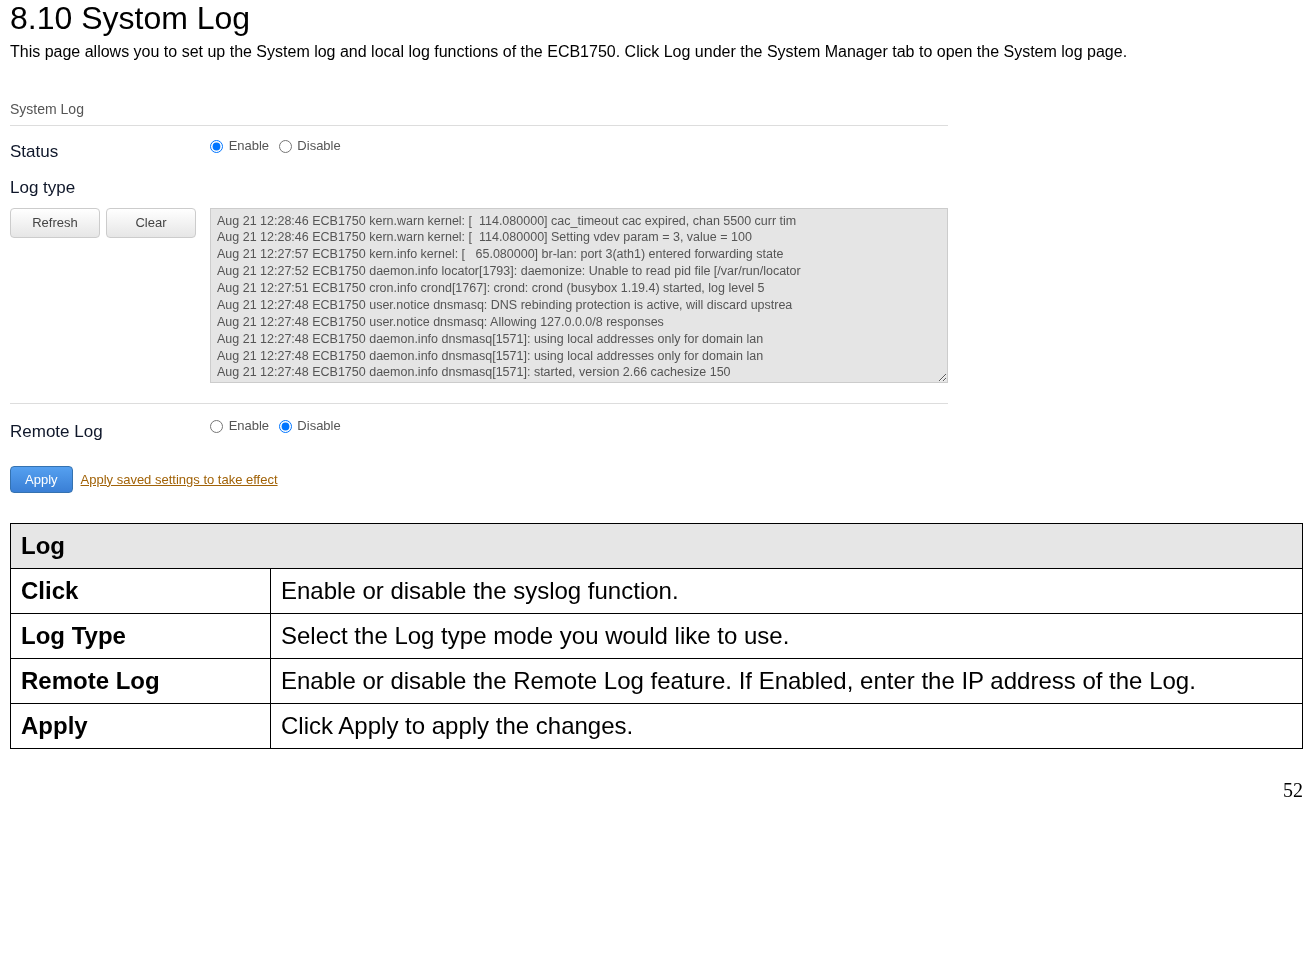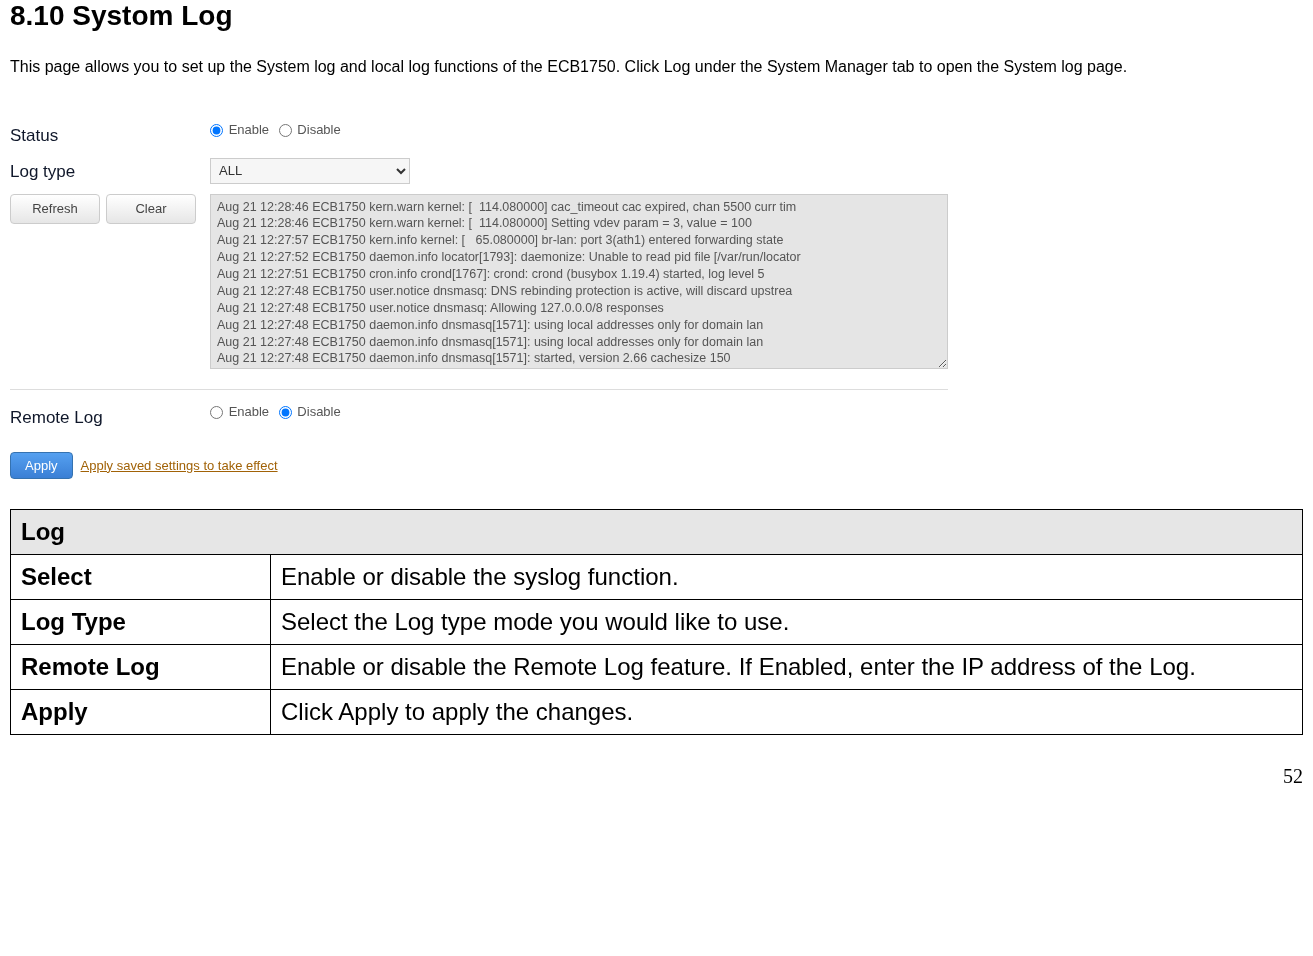--- a/index.html
+++ b/index.html
@@ -11,23 +11,23 @@
       font-family: "Segoe UI", Tahoma, Arial, sans-serif;
       background: #ffffff;
       padding: 0;
       width: 1313px;
       color: #000;
     }
     .page {
       padding: 0 10px;
     }
     h2.section-title {
-      font-size: 28px;
-      font-weight: bold;
-      margin-bottom: 22px;
+      font-size: 32px;
+      font-weight: normal;
+      margin-bottom: 2px;
     }
     p.intro {
       font-size: 16px;
       line-height: 1.6;
       text-align: justify;
       margin-bottom: 20px;
     }
     .screenshot-outer {
       width: 938px;
       border: none;
@@ -187,42 +187,38 @@
   </style>
 </head>
 <body>
 
 <div class="page">
   <h2 class="section-title">8.10 Systom Log</h2>
   <p class="intro">This page allows you to set up the System log and local log functions of the ECB1750. Click Log under the System Manager tab to open the System log page.</p>
 
   <div class="screenshot-outer">
     <div class="screenshot-inner">
+      <div class="syslog-title">System Log</div>
 
       <div class="form-row">
         <div class="form-label">Status</div>
         <div class="form-field radio-group">
           <label>
             <input type="radio" name="status" checked="" style="">
             <span>Enable</span>
           </label>
           <label>
             <input type="radio" name="status" style="">
             <span>Disable</span>
           </label>
         </div>
       </div>
 
       <div class="form-row">
         <div class="form-label">Log type</div>
-        <div class="form-field">
-          <select class="log-type-select">
-            <option>ALL</option>
-          </select>
-        </div>
       </div>
 
       <div class="log-area-row">
         <div class="side-buttons">
           <button class="side-btn">Refresh</button>
           <button class="side-btn">Clear</button>
         </div>
         <textarea class="log-textarea" readonly="" style="">Aug 21 12:28:46 ECB1750 kern.warn kernel: [  114.080000] cac_timeout cac expired, chan 5500 curr tim
 Aug 21 12:28:46 ECB1750 kern.warn kernel: [  114.080000] Setting vdev param = 3, value = 100
 Aug 21 12:27:57 ECB1750 kern.info kernel: [   65.080000] br-lan: port 3(ath1) entered forwarding state
@@ -258,21 +254,21 @@
       </div>
     </div>
   </div>
 
   <table class="desc-table">
     <tbody>
         <tr>
       <th colspan="2">Log</th>
     </tr>
     <tr>
-      <td class="key">Select</td>
+      <td class="key">Click</td>
       <td>Enable or disable the syslog function.</td>
     </tr>
     <tr>
       <td class="key">Log Type</td>
       <td>Select the Log type mode you would like to use.</td>
     </tr>
     <tr>
       <td class="key">Remote Log</td>
       <td>Enable or disable the Remote Log feature. If Enabled, enter the IP address of the Log.</td>
     </tr>

